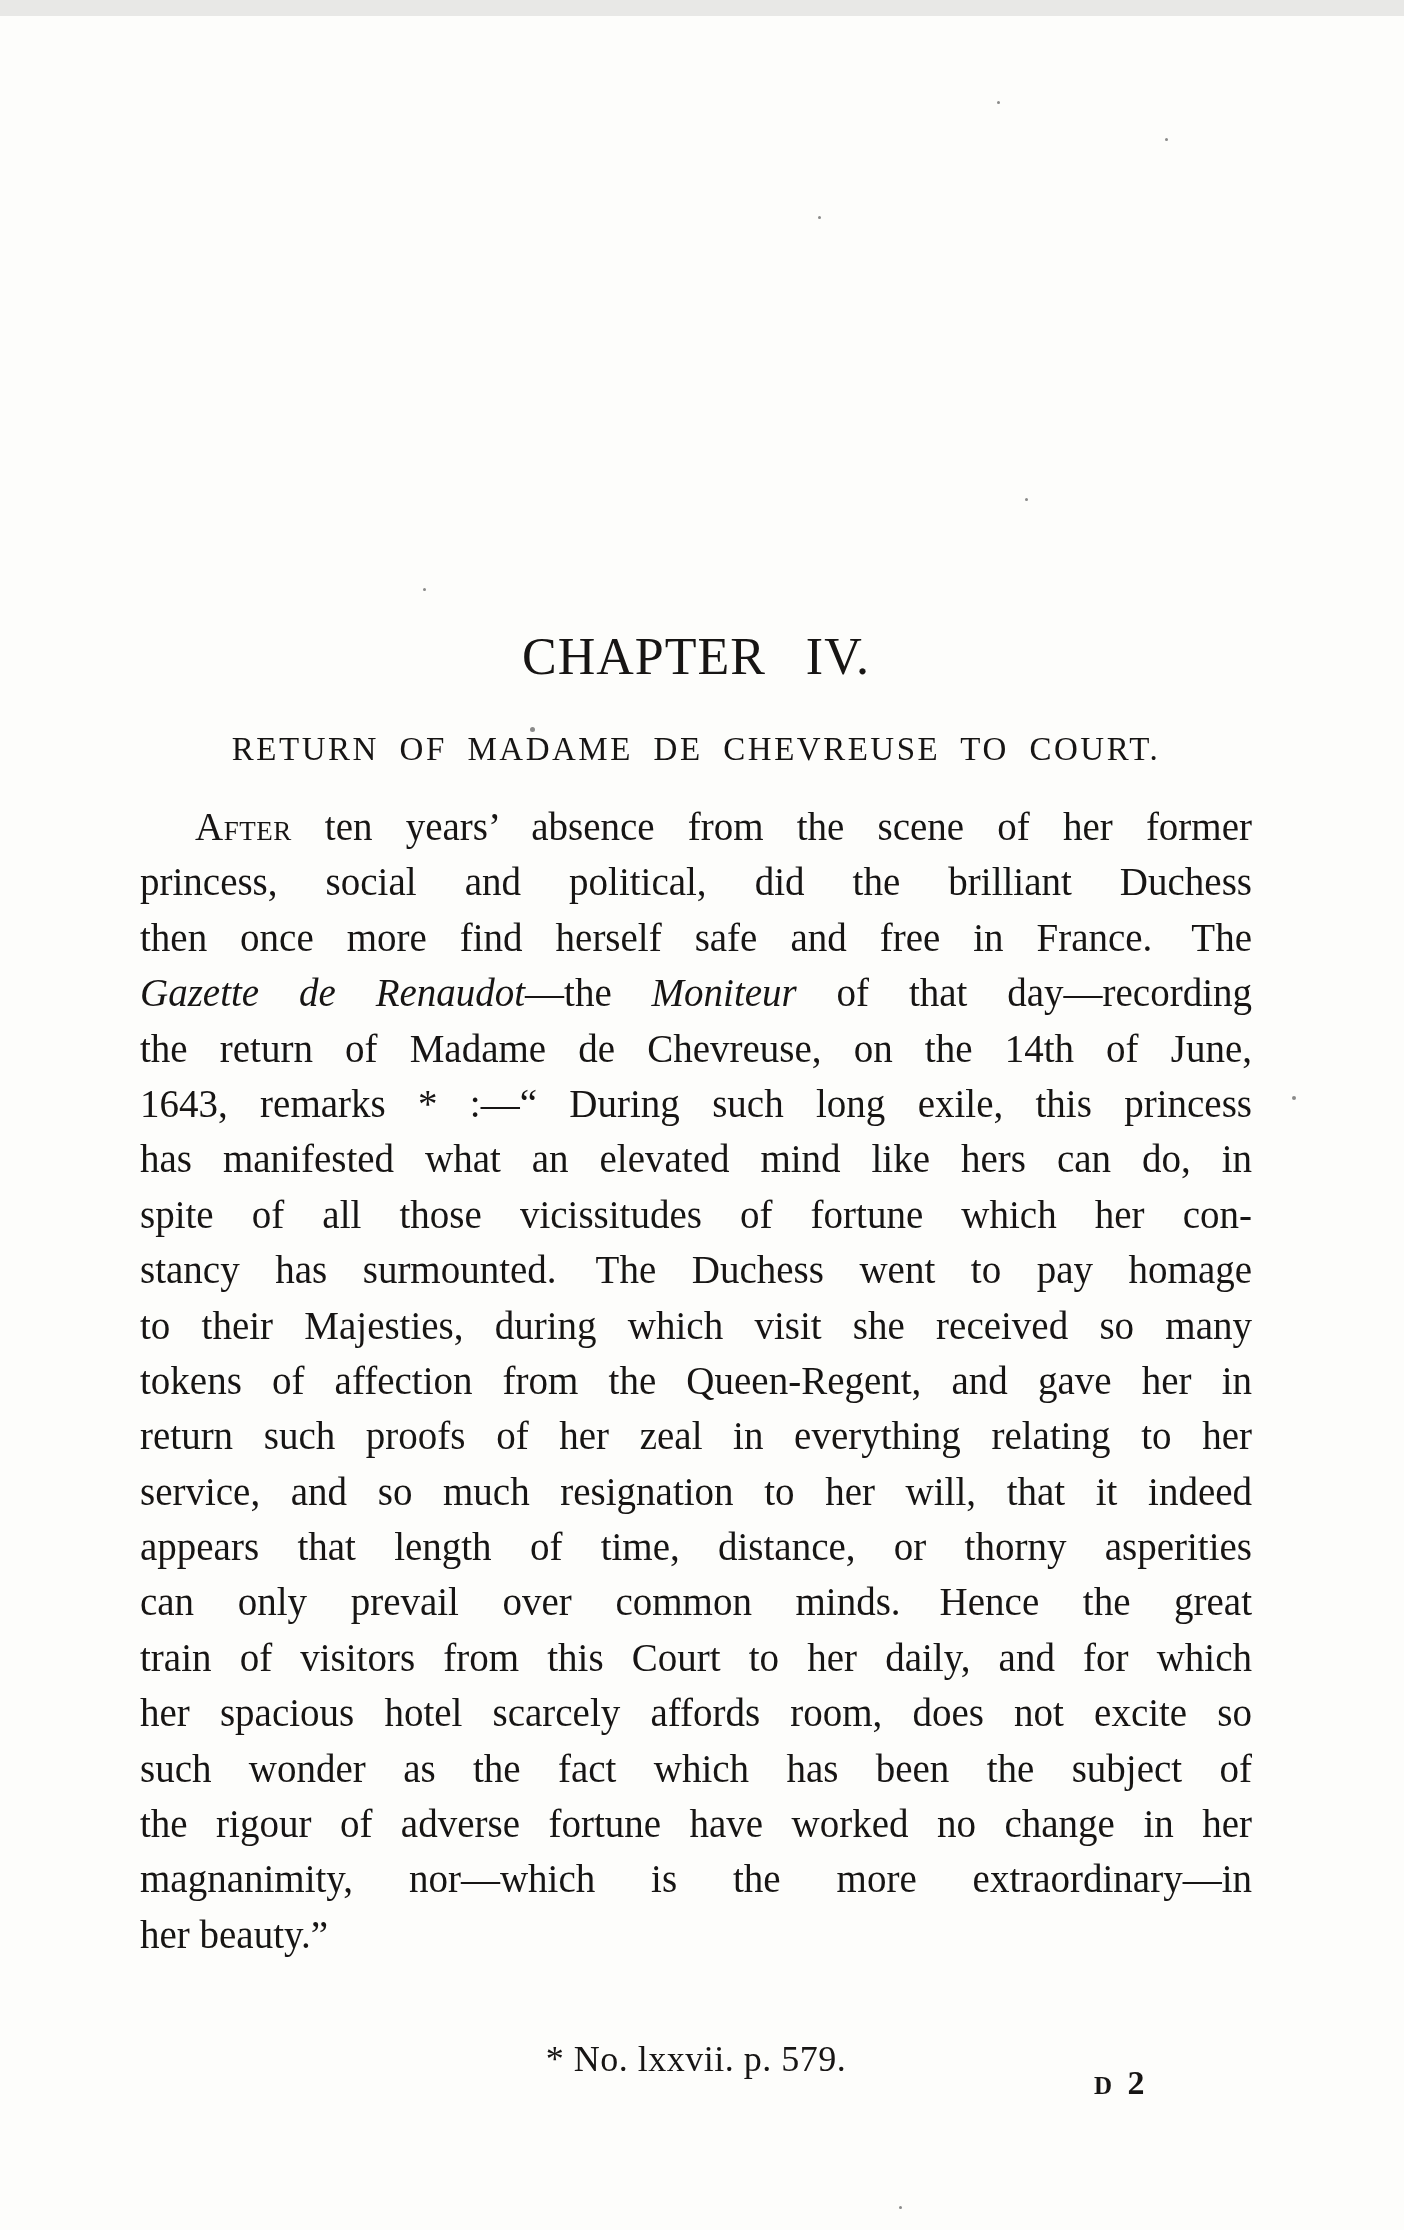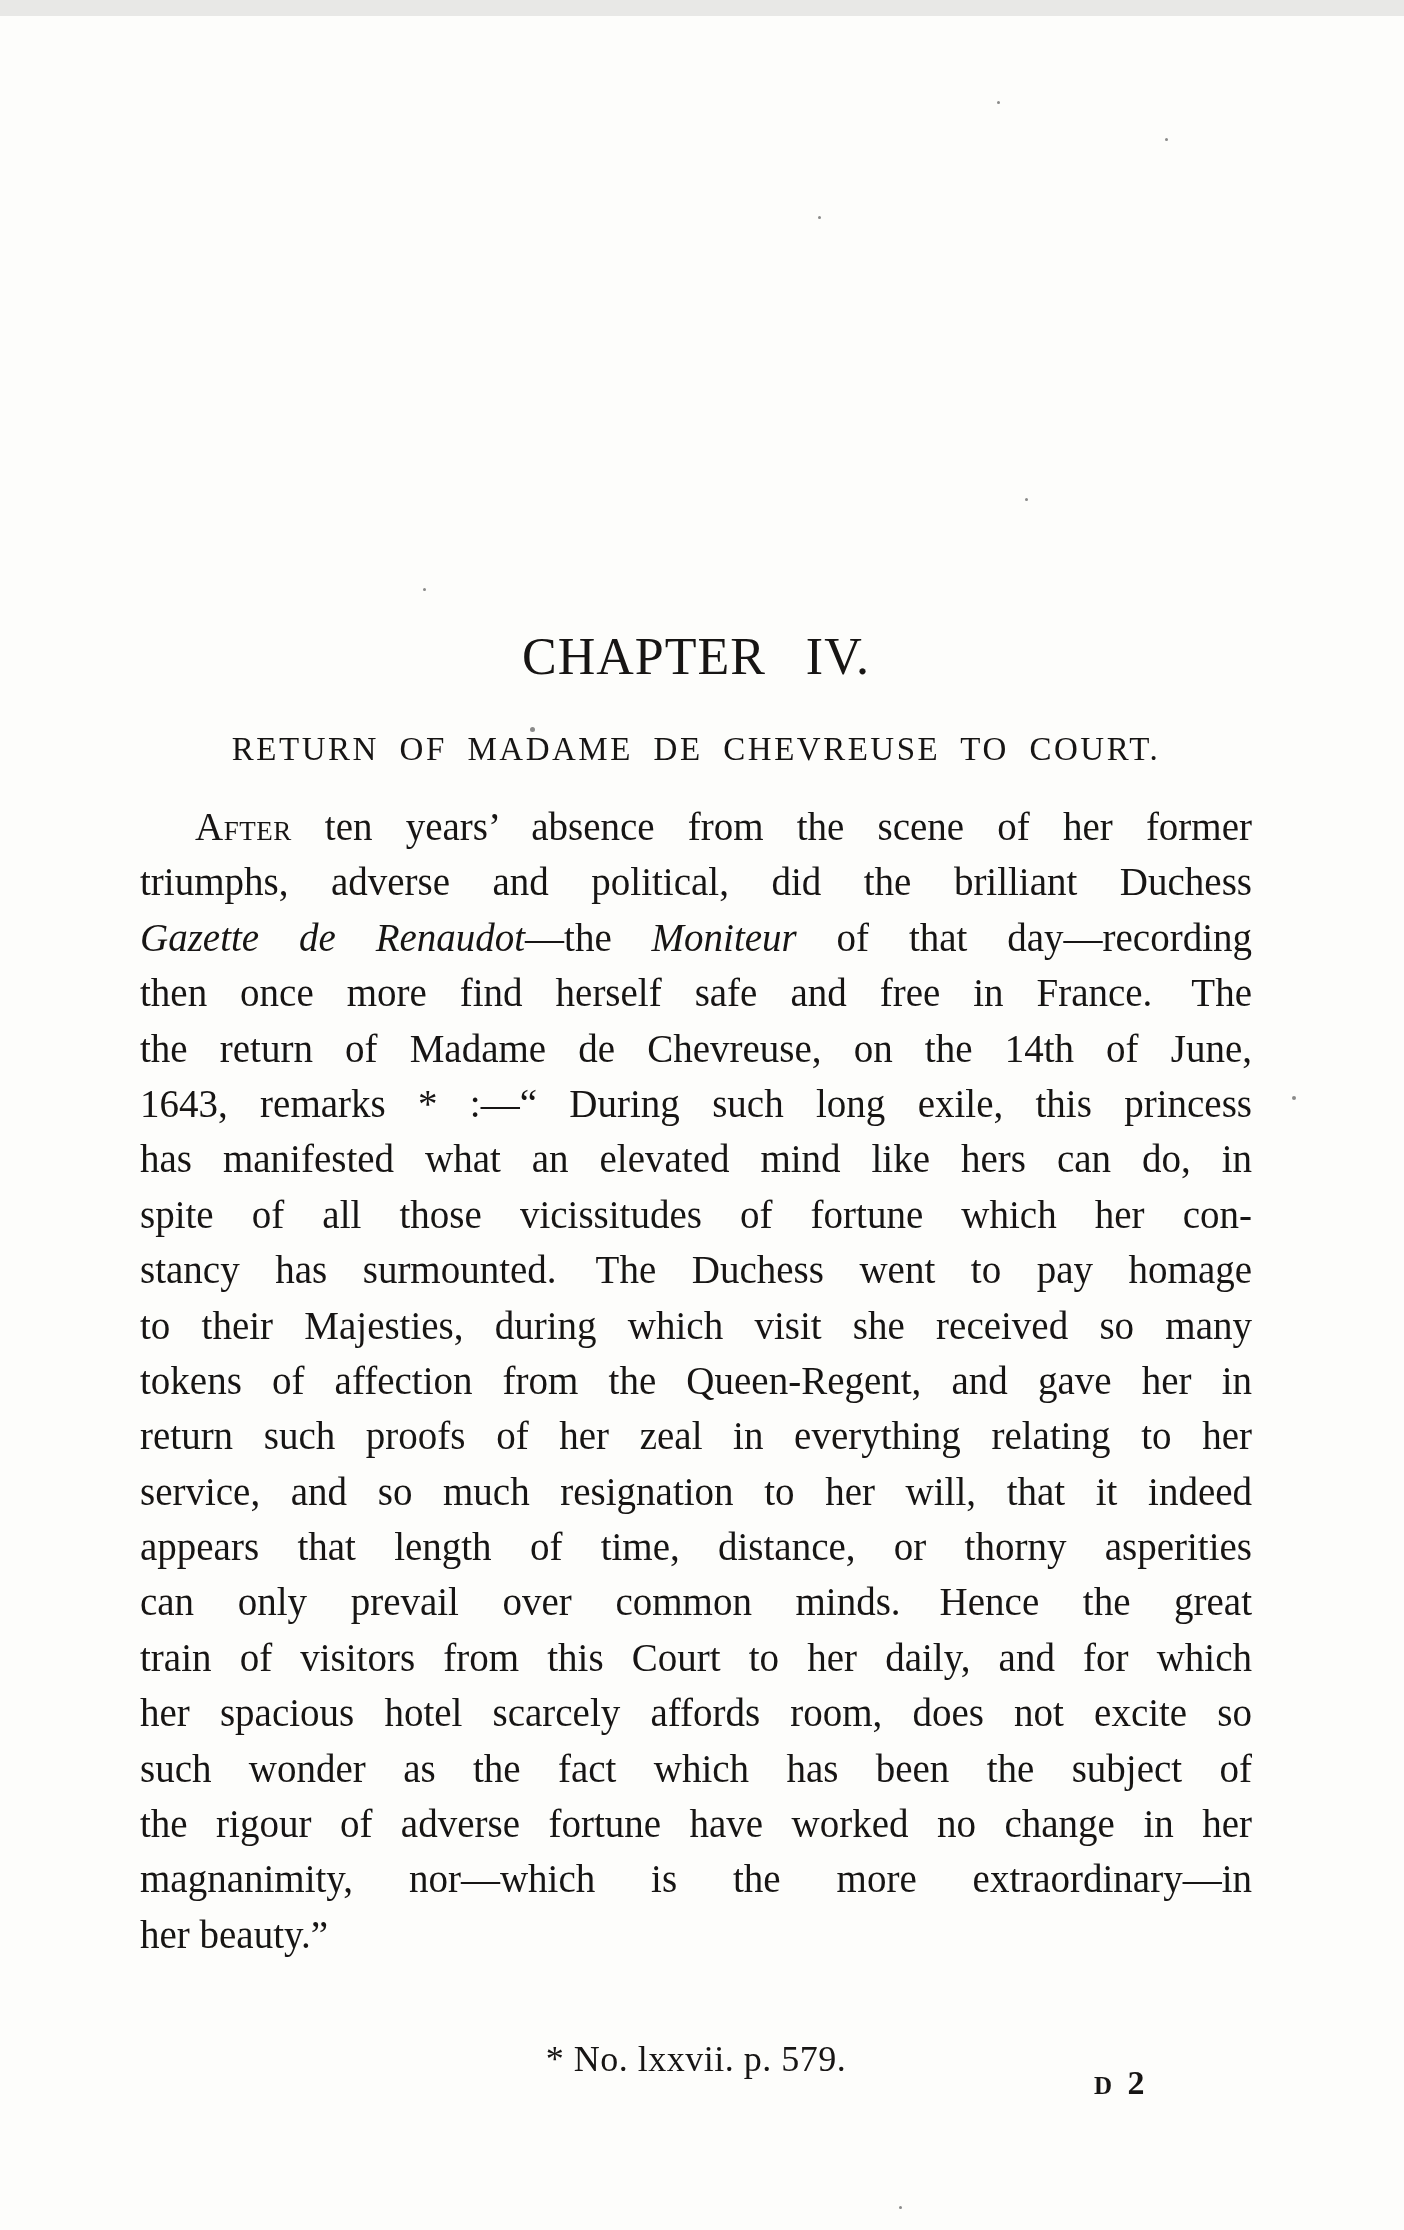--- a/index.html
+++ b/index.html
@@ -84,23 +84,23 @@
   }
 </style>
 </head>
 <body>
 
 <div class="page">
   <h1 class="chapter-title" style="font-weight: normal; margin: 0;">CHAPTER IV.</h1>
   <h2 class="chapter-subtitle" style="font-weight: normal; margin: 0;">RETURN OF MADAME DE CHEVREUSE TO COURT.</h2>
   <div class="paragraph" id="paragraph">
       <div class="line indent"><span class="sc">After</span><span> ten years’ absence from the scene of her former</span></div>
-      <div class="line"><span>triumphs, adverse and political, did the brilliant Duchess</span></div>
+      <div class="line"><span>princess, social and political, did the brilliant Duchess</span></div>
+      <div class="line"><span>then once more find herself safe and free in France. The</span></div>
       <div class="line"><span class="it">Gazette de Renaudot</span><span>—the </span><span class="it">Moniteur</span><span> of that day—recording</span></div>
-      <div class="line"><span>then once more find herself safe and free in France. The</span></div>
       <div class="line"><span>the return of Madame de Chevreuse, on the 14th of June,</span></div>
       <div class="line"><span>1643, remarks * :—“ During such long exile, this princess</span></div>
       <div class="line"><span>has manifested what an elevated mind like hers can do, in</span></div>
       <div class="line"><span>spite of all those vicissitudes of fortune which her con-</span></div>
       <div class="line"><span>stancy has surmounted. The Duchess went to pay homage</span></div>
       <div class="line"><span>to their Majesties, during which visit she received so many</span></div>
       <div class="line"><span>tokens of affection from the Queen-Regent, and gave her in</span></div>
       <div class="line"><span>return such proofs of her zeal in everything relating to her</span></div>
       <div class="line"><span>service, and so much resignation to her will, that it indeed</span></div>
       <div class="line"><span>appears that length of time, distance, or thorny asperities</span></div>

